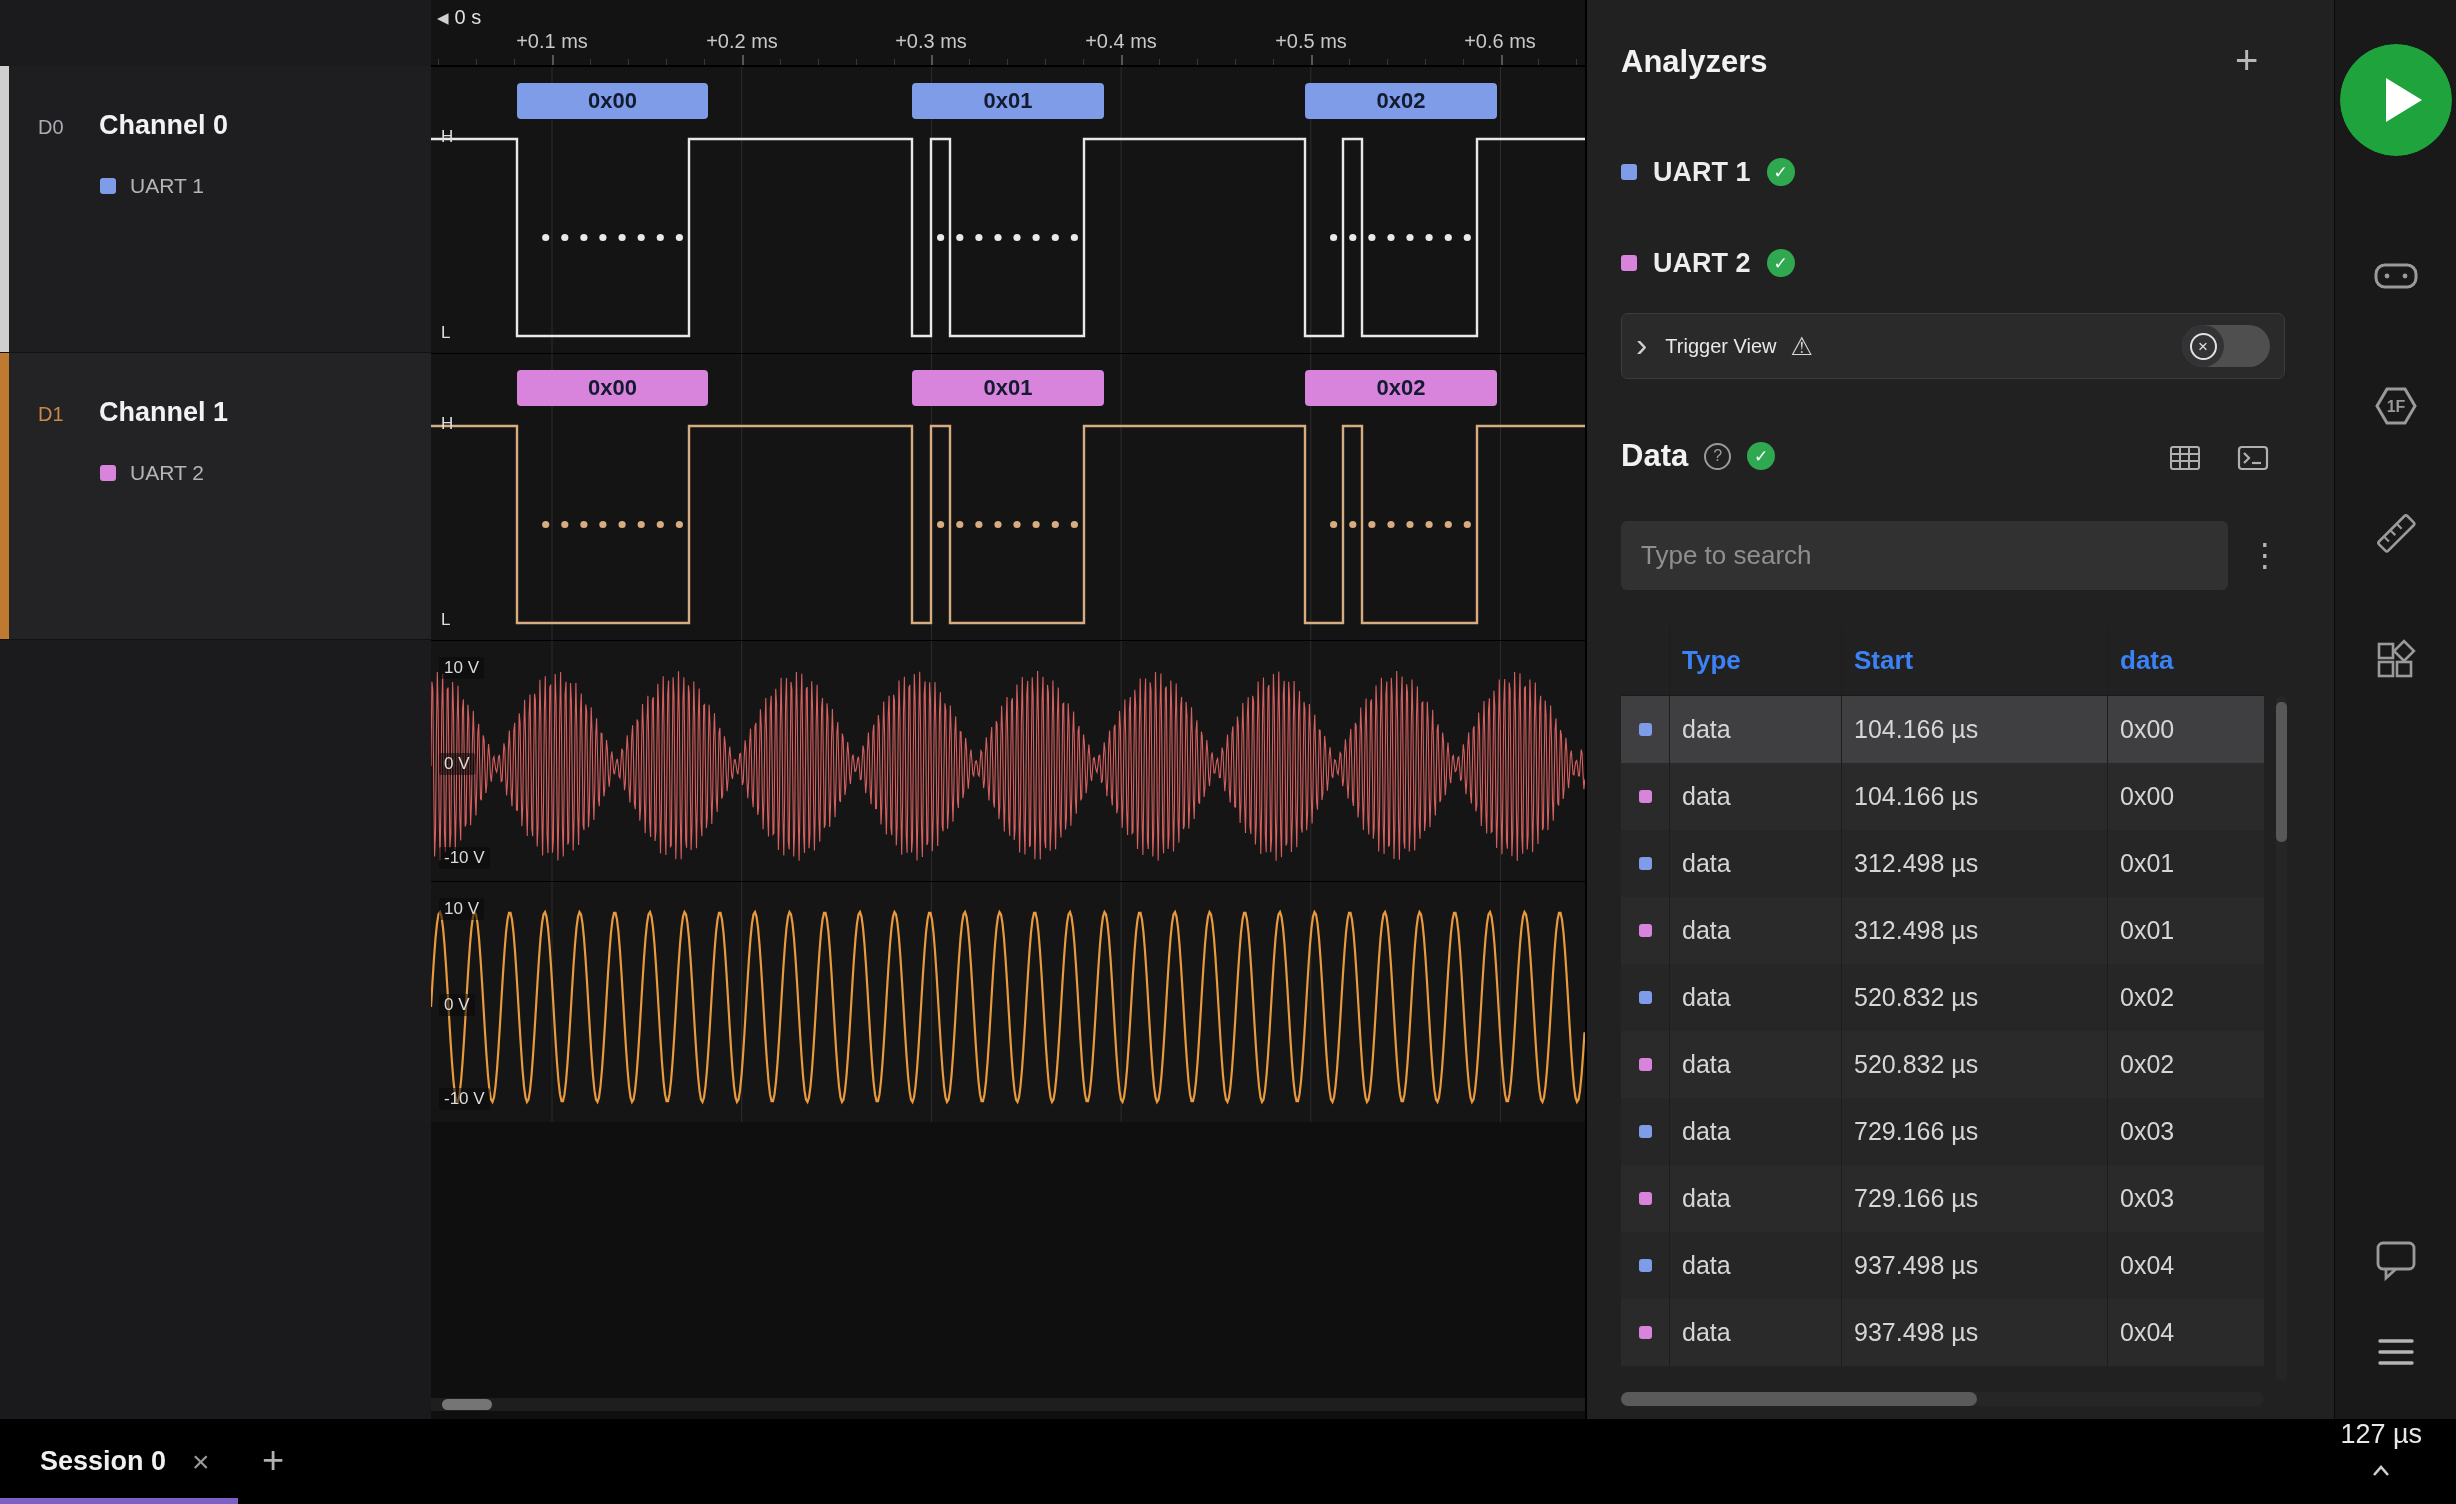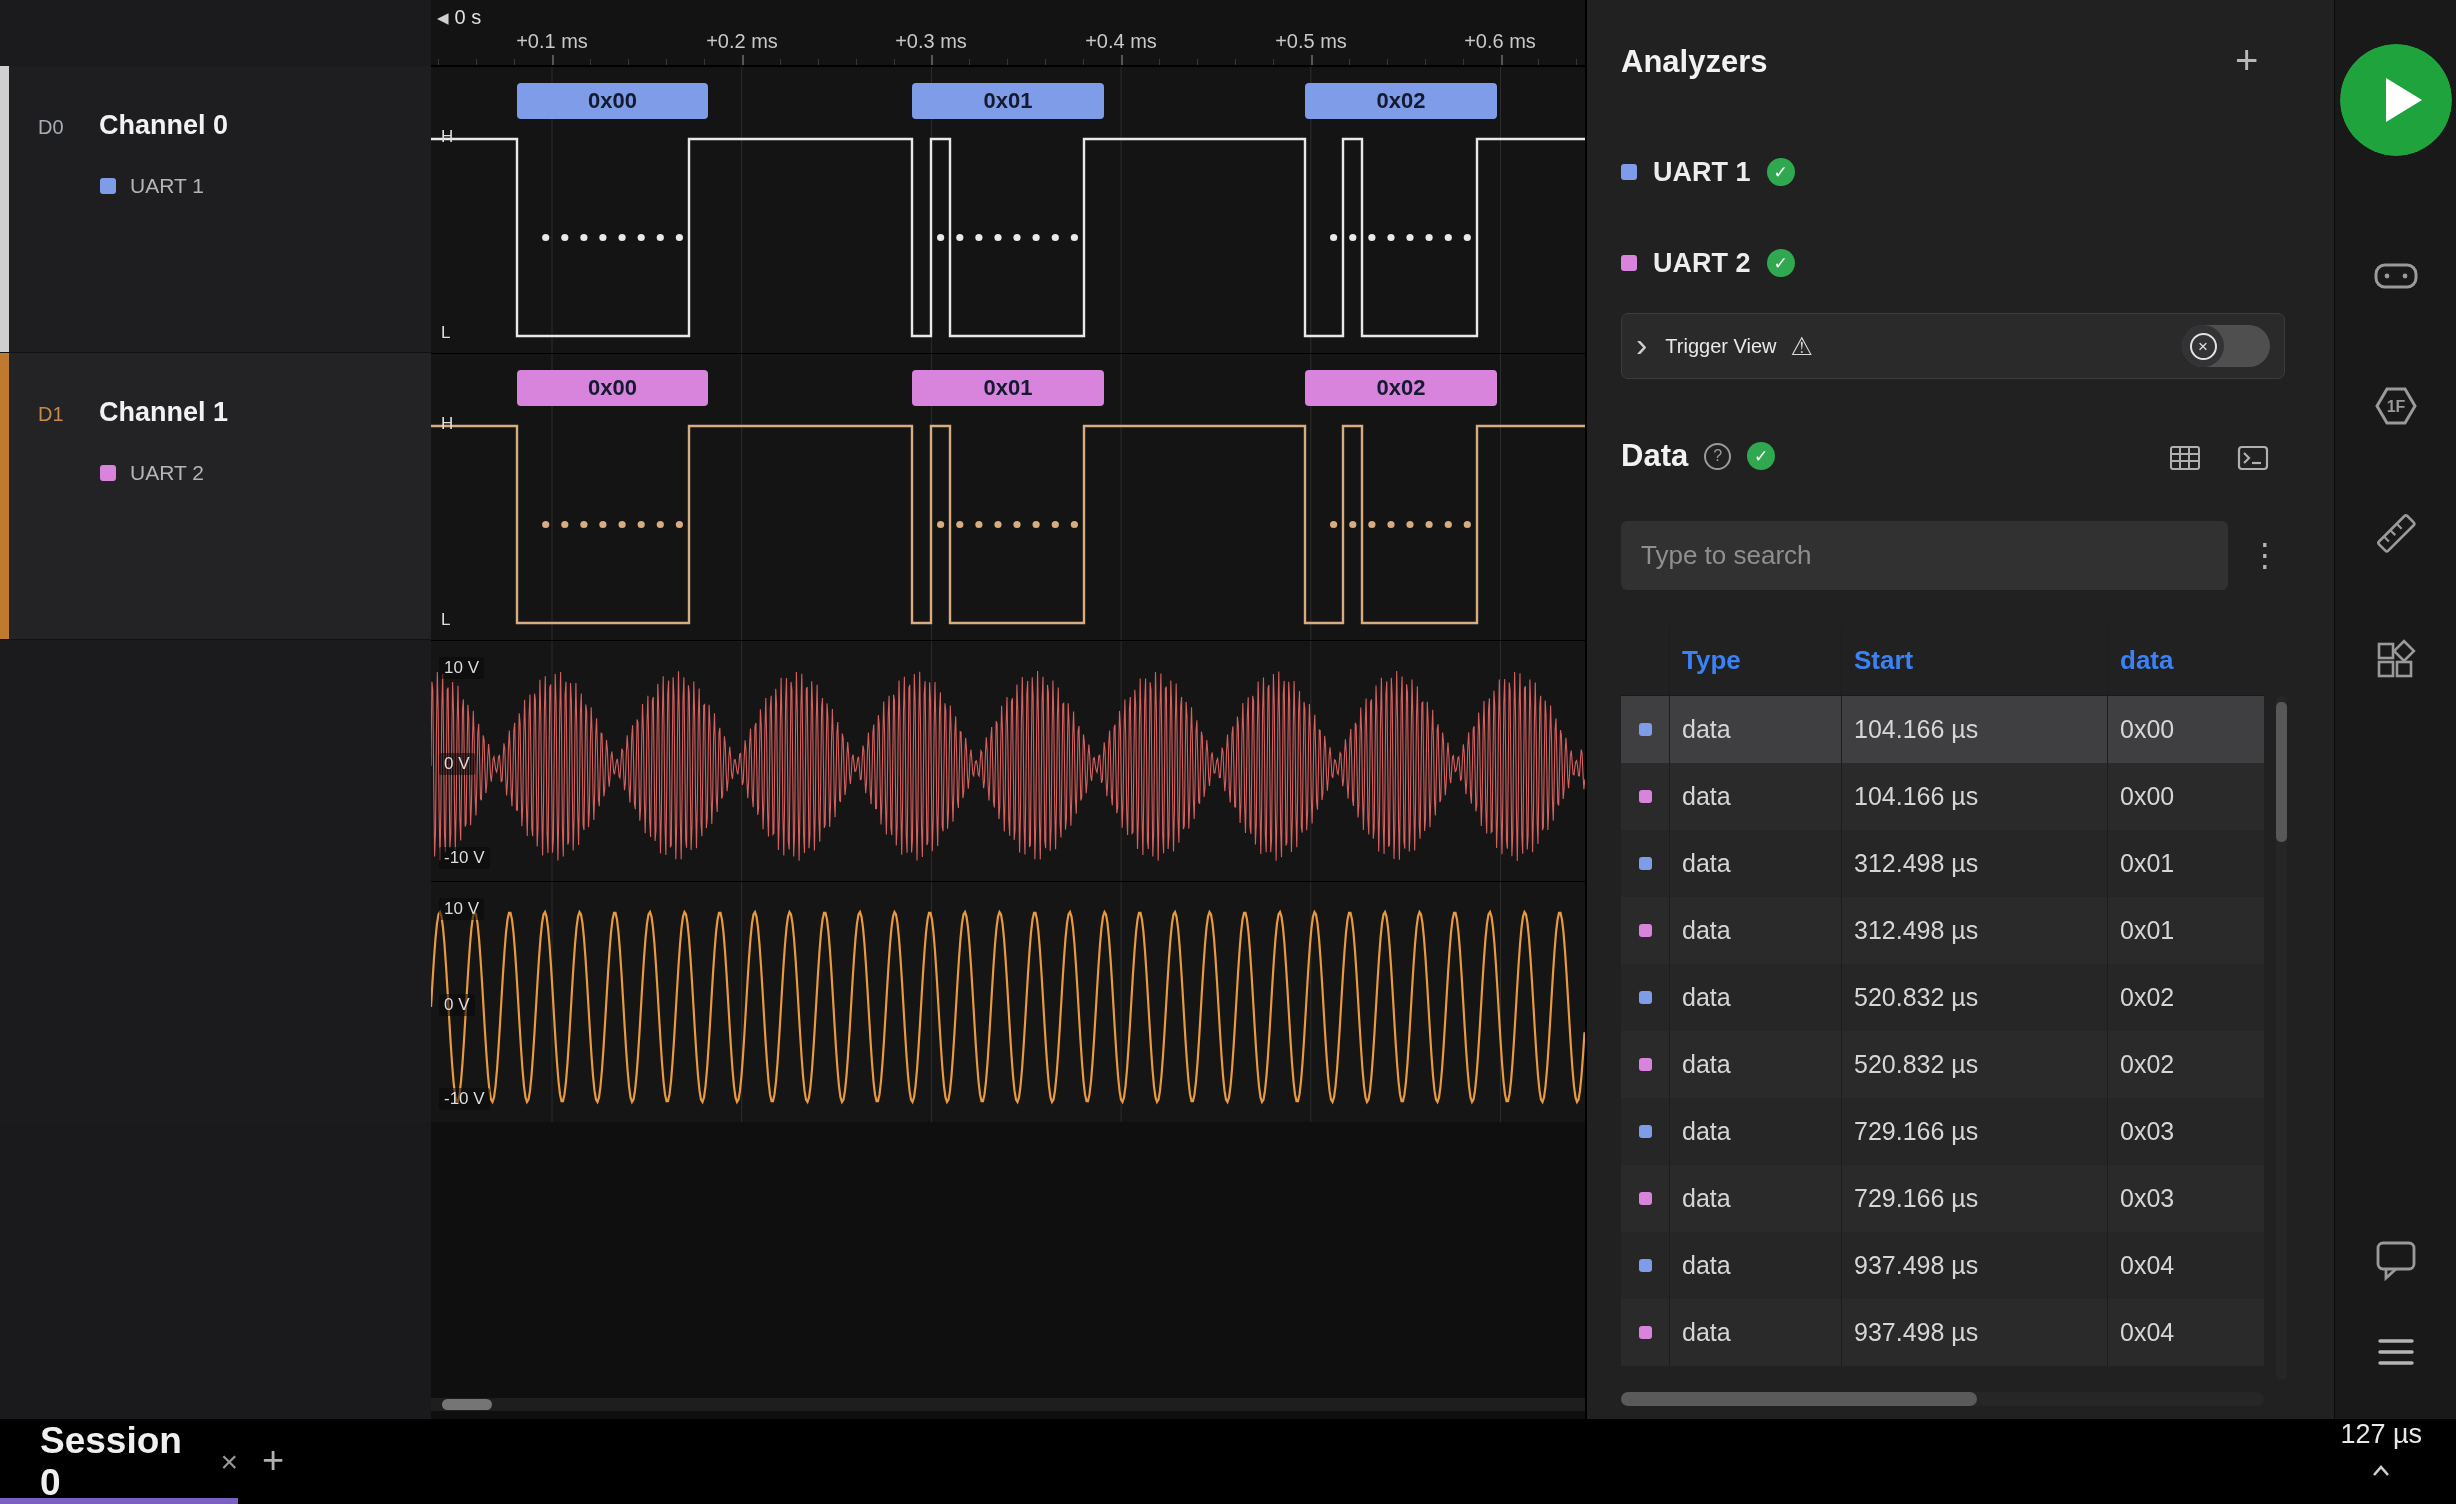--- a/index.html
+++ b/index.html
@@ -102,21 +102,21 @@
   .tb-device  { top:252px; }
   .tb-hex     { top:382px; }
   .tb-ruler   { top:509px; }
   .tb-widgets { top:637px; }
   .tb-chat    { top:1235px; }
   .tb-menu    { top:1328px; }
 
   
   .bottom-bar { position:absolute; left:0; top:1419px; width:2456px; height:85px; background:#000; }
   .session-tab { position:absolute; left:0; top:0; width:238px; height:85px; display:flex; align-items:center; padding-left:40px; cursor:pointer; }
-  .session-label { font-size:37px; font-weight:bold; color:#f0f0f0; }
+  .session-label { font-size:27px; font-weight:bold; color:#f0f0f0; }
   .session-close { margin-left:26px; font-size:30px; color:#9a9a9a; cursor:pointer; line-height:1; }
   .session-underline { position:absolute; left:0; top:79px; width:238px; height:6px; }
   .tab-add { position:absolute; left:262px; top:22px; font-size:38px; color:#b0b0b0; cursor:pointer; line-height:1; }
   .duration { position:absolute; right:34px; top:0; height:86px; display:flex; align-items:center; gap:12px; cursor:pointer;flex-direction:column; }
   .duration-label { font-size:27px; color:#e8e8e8; }
 </style>
 </head>
 <body>
 
 <div class="app">

